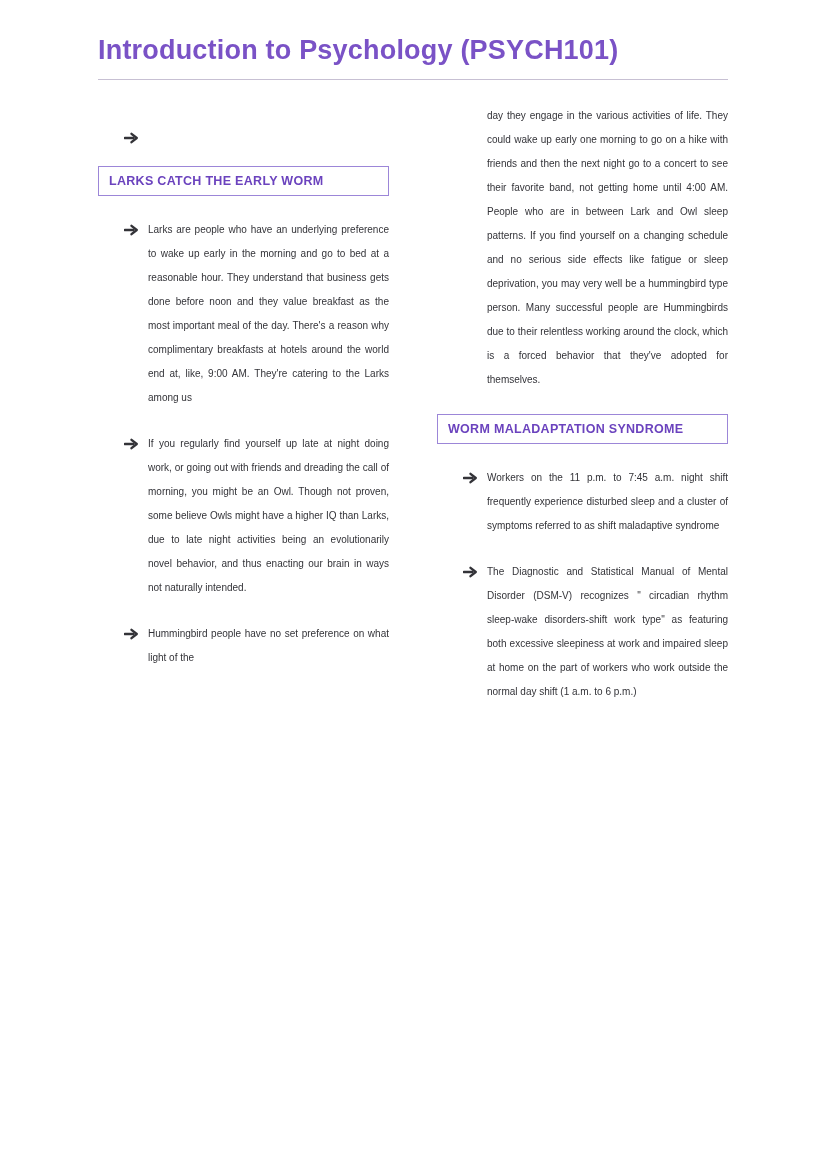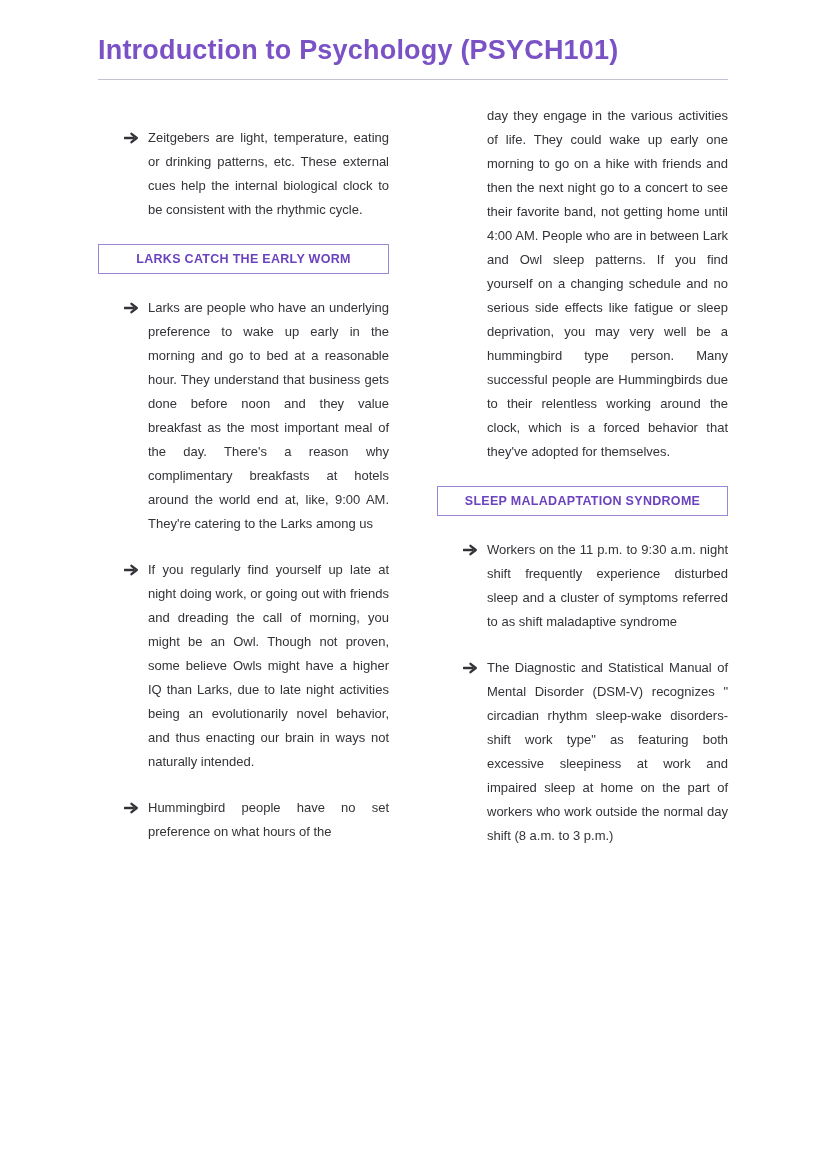--- a/index.html
+++ b/index.html
@@ -13,29 +13,29 @@
     margin:0;font-size:27px;font-weight:700;letter-spacing:.2px;
     color:#7A52C6;line-height:1.25;
   }
   .rule{border:none;border-top:1.5px solid #c7c0d3;margin:11px 0 0 0;}
   .cols{display:flex;justify-content:space-between;margin-top:24px;}
   .col{width:291px;}
   .col.left{padding-top:22px;}
   .bullet{display:flex;padding-left:26px;margin:0 0 22px 0;}
   .arrow{flex:0 0 24px;padding-top:6px;}
   .btext,.cont{
-    flex:1;margin:0;font-size:13px;line-height:24px;
+    flex:1;margin:0;font-size:10px;line-height:24px;
     text-align:justify;color:#333338;
   }
   .cont{margin:0 0 22px 50px;}
   .hbox{
     box-sizing:border-box;width:100%;
     border:1.5px solid #9c86d8;
     padding:4px 10px;margin:0 0 22px 0;
-    text-align:center;
+    text-align:left;
   }
   .hbox span{
     font-size:12.5px;font-weight:700;letter-spacing:.3px;
     color:#6B43BE;line-height:19px;display:inline-block;
   }
   .arrow svg{display:block;}
 </style>
 </head>
 <body>
 
@@ -48,21 +48,20 @@
 
     <div class="col left">
 
       <div class="bullet">
         <span class="arrow">
           <svg viewBox="0 0 16 12" width="15" height="12">
               <path d="M1 6 H10" stroke="#333338" stroke-width="2.6" stroke-linecap="round" fill="none"></path>
               <path d="M8 1.6 L13.6 6 L8 10.4" fill="none" stroke="#333338" stroke-width="2.6" stroke-linejoin="round" stroke-linecap="round"></path>
             </svg>
         </span>
-        <p class="btext">Zeitgebers are light, temperature, eating or drinking patterns, etc. These external cues help the internal biological clock to be consistent with the rhythmic cycle.</p>
       </div>
 
       <div class="hbox">
         <span>LARKS CATCH THE EARLY WORM</span>
       </div>
 
       <div class="bullet">
         <span class="arrow">
           <svg viewBox="0 0 16 12" width="15" height="12">
               <path d="M1 6 H10" stroke="#333338" stroke-width="2.6" stroke-linecap="round" fill="none"></path>
@@ -84,50 +83,50 @@
       </div>
 
 
       <div class="bullet">
         <span class="arrow">
           <svg viewBox="0 0 16 12" width="15" height="12">
               <path d="M1 6 H10" stroke="#333338" stroke-width="2.6" stroke-linecap="round" fill="none"></path>
               <path d="M8 1.6 L13.6 6 L8 10.4" fill="none" stroke="#333338" stroke-width="2.6" stroke-linejoin="round" stroke-linecap="round"></path>
             </svg>
         </span>
-        <p class="btext">Hummingbird people have no set preference on what hours of the</p>
+        <p class="btext">Hummingbird people have no set preference on what light of the</p>
       </div>
 
     </div>
 
     <div class="col right">
 
       <p class="cont">day they engage in the various activities of life. They could wake up early one morning to go on a hike with friends and then the next night go to a concert to see their favorite band, not getting home until 4:00 AM. People who are in between Lark and Owl sleep patterns. If you find yourself on a changing schedule and no serious side effects like fatigue or sleep deprivation, you may very well be a hummingbird type person. Many successful people are Hummingbirds due to their relentless working around the clock, which is a forced behavior that they've adopted for themselves.</p>
 
       <div class="hbox">
-        <span>SLEEP MALADAPTATION SYNDROME</span>
+        <span>WORM MALADAPTATION SYNDROME</span>
       </div>
 
       <div class="bullet">
         <span class="arrow">
           <svg viewBox="0 0 16 12" width="15" height="12">
               <path d="M1 6 H10" stroke="#333338" stroke-width="2.6" stroke-linecap="round" fill="none"></path>
               <path d="M8 1.6 L13.6 6 L8 10.4" fill="none" stroke="#333338" stroke-width="2.6" stroke-linejoin="round" stroke-linecap="round"></path>
             </svg>
         </span>
-        <p class="btext">Workers on the 11 p.m. to 9:30 a.m. night shift frequently experience disturbed sleep and a cluster of symptoms referred  to as shift maladaptive syndrome</p>
+        <p class="btext">Workers on the 11 p.m. to 7:45 a.m. night shift frequently experience disturbed sleep and a cluster of symptoms referred  to as shift maladaptive syndrome</p>
       </div>
 
 
       <div class="bullet">
         <span class="arrow">
           <svg viewBox="0 0 16 12" width="15" height="12">
               <path d="M1 6 H10" stroke="#333338" stroke-width="2.6" stroke-linecap="round" fill="none"></path>
               <path d="M8 1.6 L13.6 6 L8 10.4" fill="none" stroke="#333338" stroke-width="2.6" stroke-linejoin="round" stroke-linecap="round"></path>
             </svg>
         </span>
-        <p class="btext">The Diagnostic and Statistical Manual of Mental Disorder (DSM-V) recognizes " circadian rhythm sleep-wake disorders-shift work type" as featuring both excessive sleepiness at work and impaired sleep at home on the part of workers who work outside the normal day shift (8 a.m. to 3 p.m.)</p>
+        <p class="btext">The Diagnostic and Statistical Manual of Mental Disorder (DSM-V) recognizes " circadian rhythm sleep-wake disorders-shift work type" as featuring both excessive sleepiness at work and impaired sleep at home on the part of workers who work outside the normal day shift (1 a.m. to 6 p.m.)</p>
       </div>
 
     </div>
 
   </div>
 </div>
 
 </body></html>

